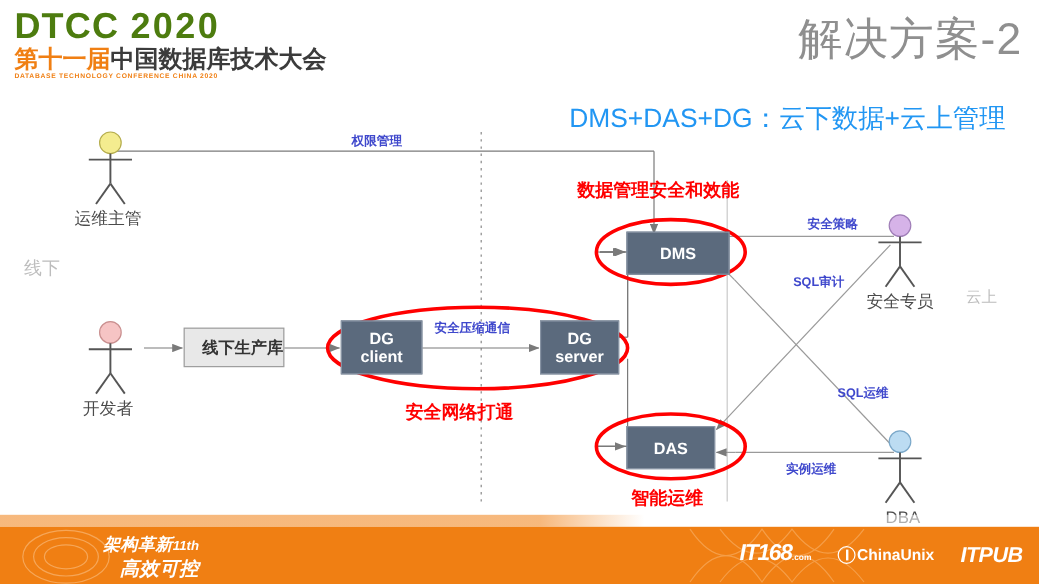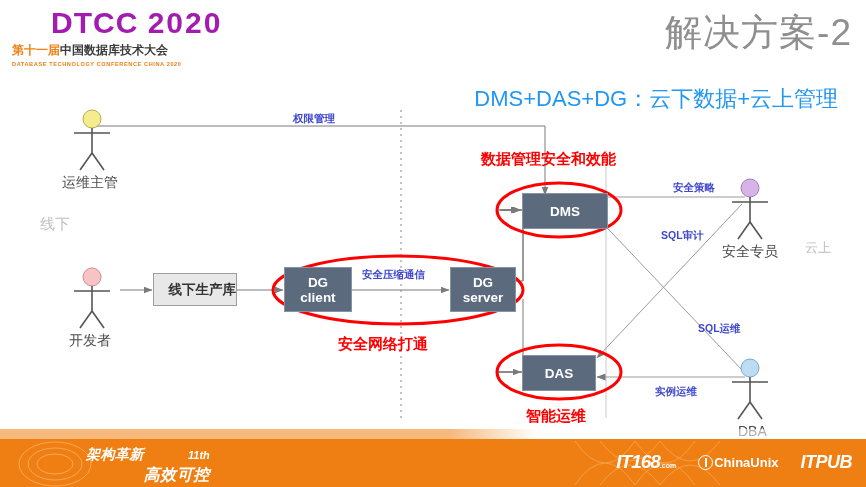--- a/index.html
+++ b/index.html
@@ -10,25 +10,25 @@
     overflow: hidden;
     position: relative;
   }
   .slide { position: absolute; inset: 0; }
 
   
   .logo { position: absolute; left: 12px; top: 6px; width: 200px; }
   .logo-main {
     font-family: "Liberation Sans", sans-serif;
     font-weight: bold; font-size: 30px; letter-spacing: 1px;
-    color: #a21caf; line-height: 34px; white-space: nowrap; margin-left: 39px;
+    color: #4d7c0f; line-height: 34px; white-space: nowrap;
   }
   .logo-main .yr { letter-spacing: 2px; }
   .logo-sub {
-    font-size: 12px; font-weight: bold; line-height: 18px;
+    font-size: 20px; font-weight: bold; line-height: 18px;
     white-space: nowrap; margin-top: 1px;
   }
   .logo-sub .o { color: #F07F13; }
   .logo-sub .d { color: #3b3b3b; }
   .logo-en {
     font-size: 5.6px; color: #F07F13; letter-spacing: 0.6px;
     white-space: nowrap; margin-top: 2px; font-weight: bold;
   }
 
   
@@ -78,21 +78,21 @@
     position: absolute; left: 0; bottom: 48px; width: 866px; height: 10px;
     background: linear-gradient(to right, #F07F13 0%, #F07F13 52%, #ffffff 62%, #ffffff 100%);
     opacity: 0.55;
   }
   .banner-slogan {
     position: absolute; left: 86px; top: 5px; color: #fff;
     font-weight: bold; font-style: italic; line-height: 19px;
   }
   .banner-slogan .l1 { font-size: 14px; letter-spacing: 0.5px; }
   .banner-slogan .l2 { font-size: 16px; letter-spacing: 0.5px; display:block; text-align:right; }
-  .banner-slogan .th { font-size: 11px; padding-left: 44px; }
+  .banner-slogan .th { font-size: 11px; }
   .banner-logos {
     position: absolute; right: 14px; top: 12px;
     display: flex; align-items: center; gap: 22px;
   }
   .blogo { color: #fff; font-weight: bold; font-style: italic; white-space: nowrap; }
   .blogo-it168 { font-size: 19px; letter-spacing: -1px; }
   .blogo-it168 .dom { font-size: 7px; font-style: normal; letter-spacing: 0; }
   .blogo-cu { font-size: 13px; font-style: normal; display: flex; align-items: center; gap: 1px; }
   .cu-mark {
     width: 15px; height: 15px; border: 1.7px solid #fff; border-radius: 50%;
@@ -206,21 +206,21 @@
       <ellipse cx="398" cy="190" rx="125" ry="34" fill="none" stroke="#ff0000" stroke-width="3"></ellipse>
       <ellipse cx="559" cy="110" rx="62" ry="27" fill="none" stroke="#ff0000" stroke-width="3"></ellipse>
       <ellipse cx="559" cy="272" rx="62" ry="27" fill="none" stroke="#ff0000" stroke-width="3"></ellipse>
     </svg>
 
     <div class="lbl lbl-actor" style="left:62px; top:76px;">运维主管</div>
     <div class="lbl lbl-actor" style="left:69px; top:234px;">开发者</div>
     <div class="lbl lbl-actor" style="left:722px; top:145px;">安全专员</div>
     <div class="lbl lbl-actor" style="left:738px; top:325px;">DBA</div>
 
-    <div class="lbl lbl-gray-big" style="left:40px; top:118px;text-align:center;">线下</div>
+    <div class="lbl lbl-gray-big" style="left:20px; top:118px;text-align:center;">线下</div>
     <div class="lbl lbl-gray-big" style="left:805px; top:142px; font-size:13px;">云上</div>
 
     <div class="box box-gray" style="left:153px; top:173px; width:84px; height:33px;">
       <span>线下生产库</span>
     </div>
 
     <div class="box box-slate" style="left:284px; top:167px; width:68px; height:45px; flex-direction:column;">
       <span>DG</span>
       <span>client</span>
     </div>

